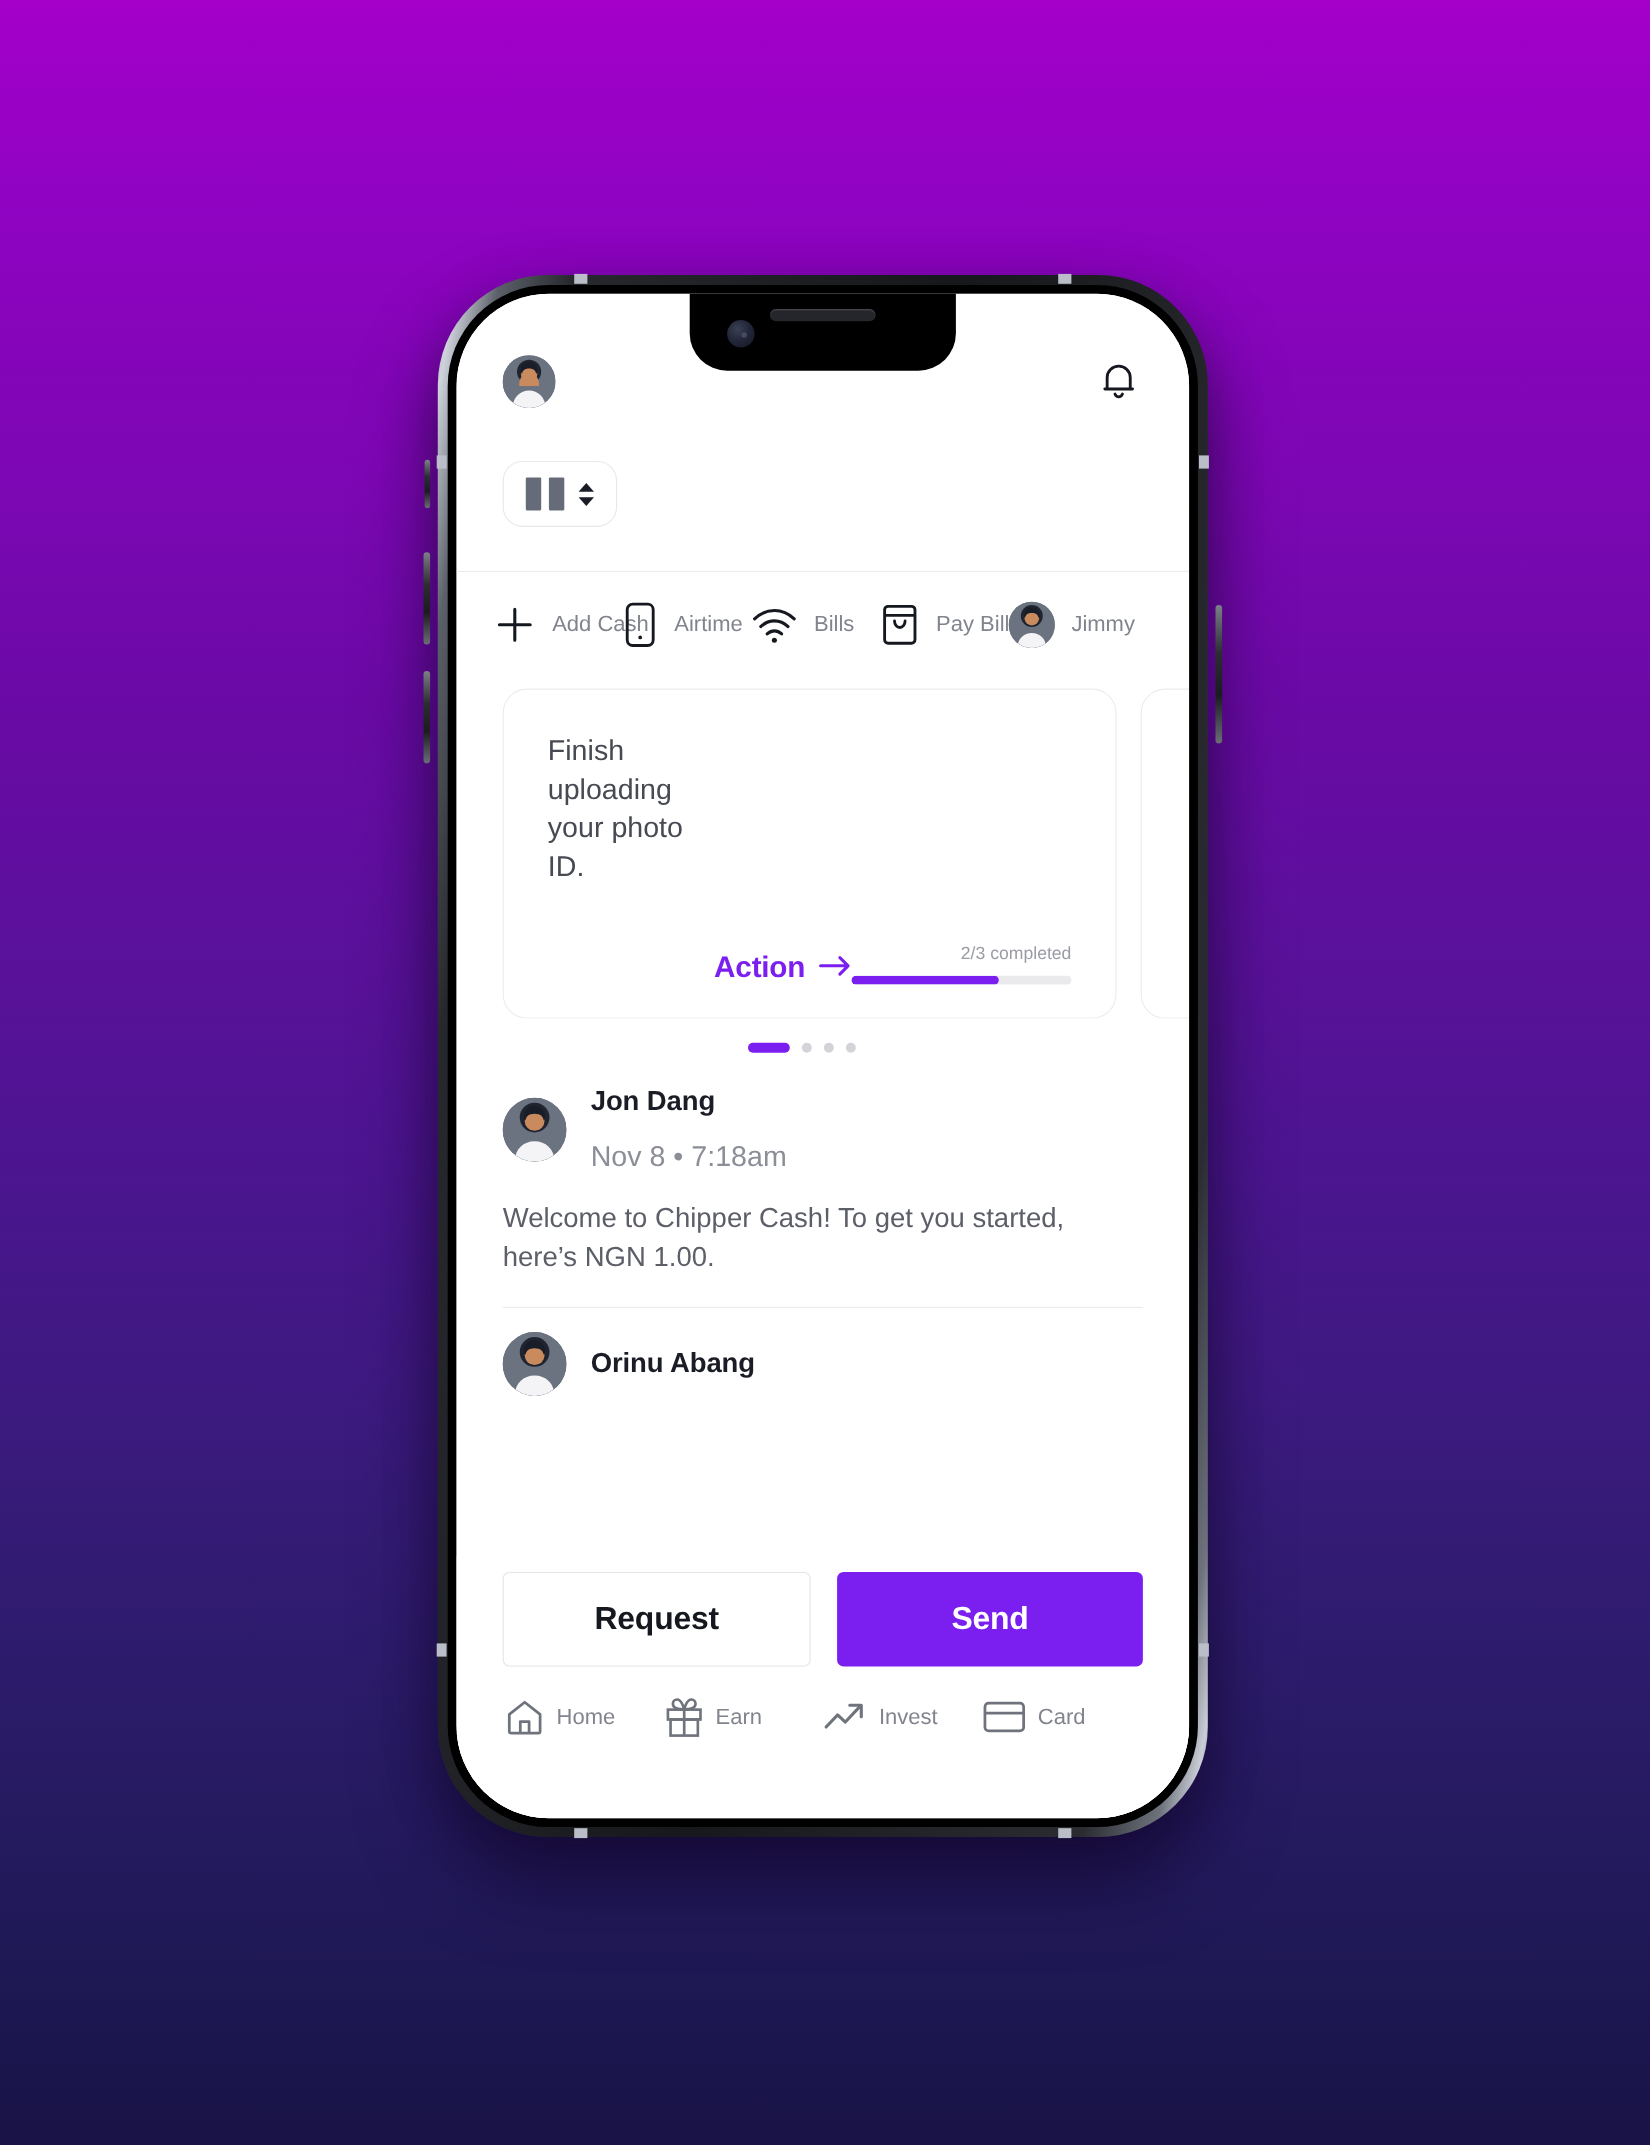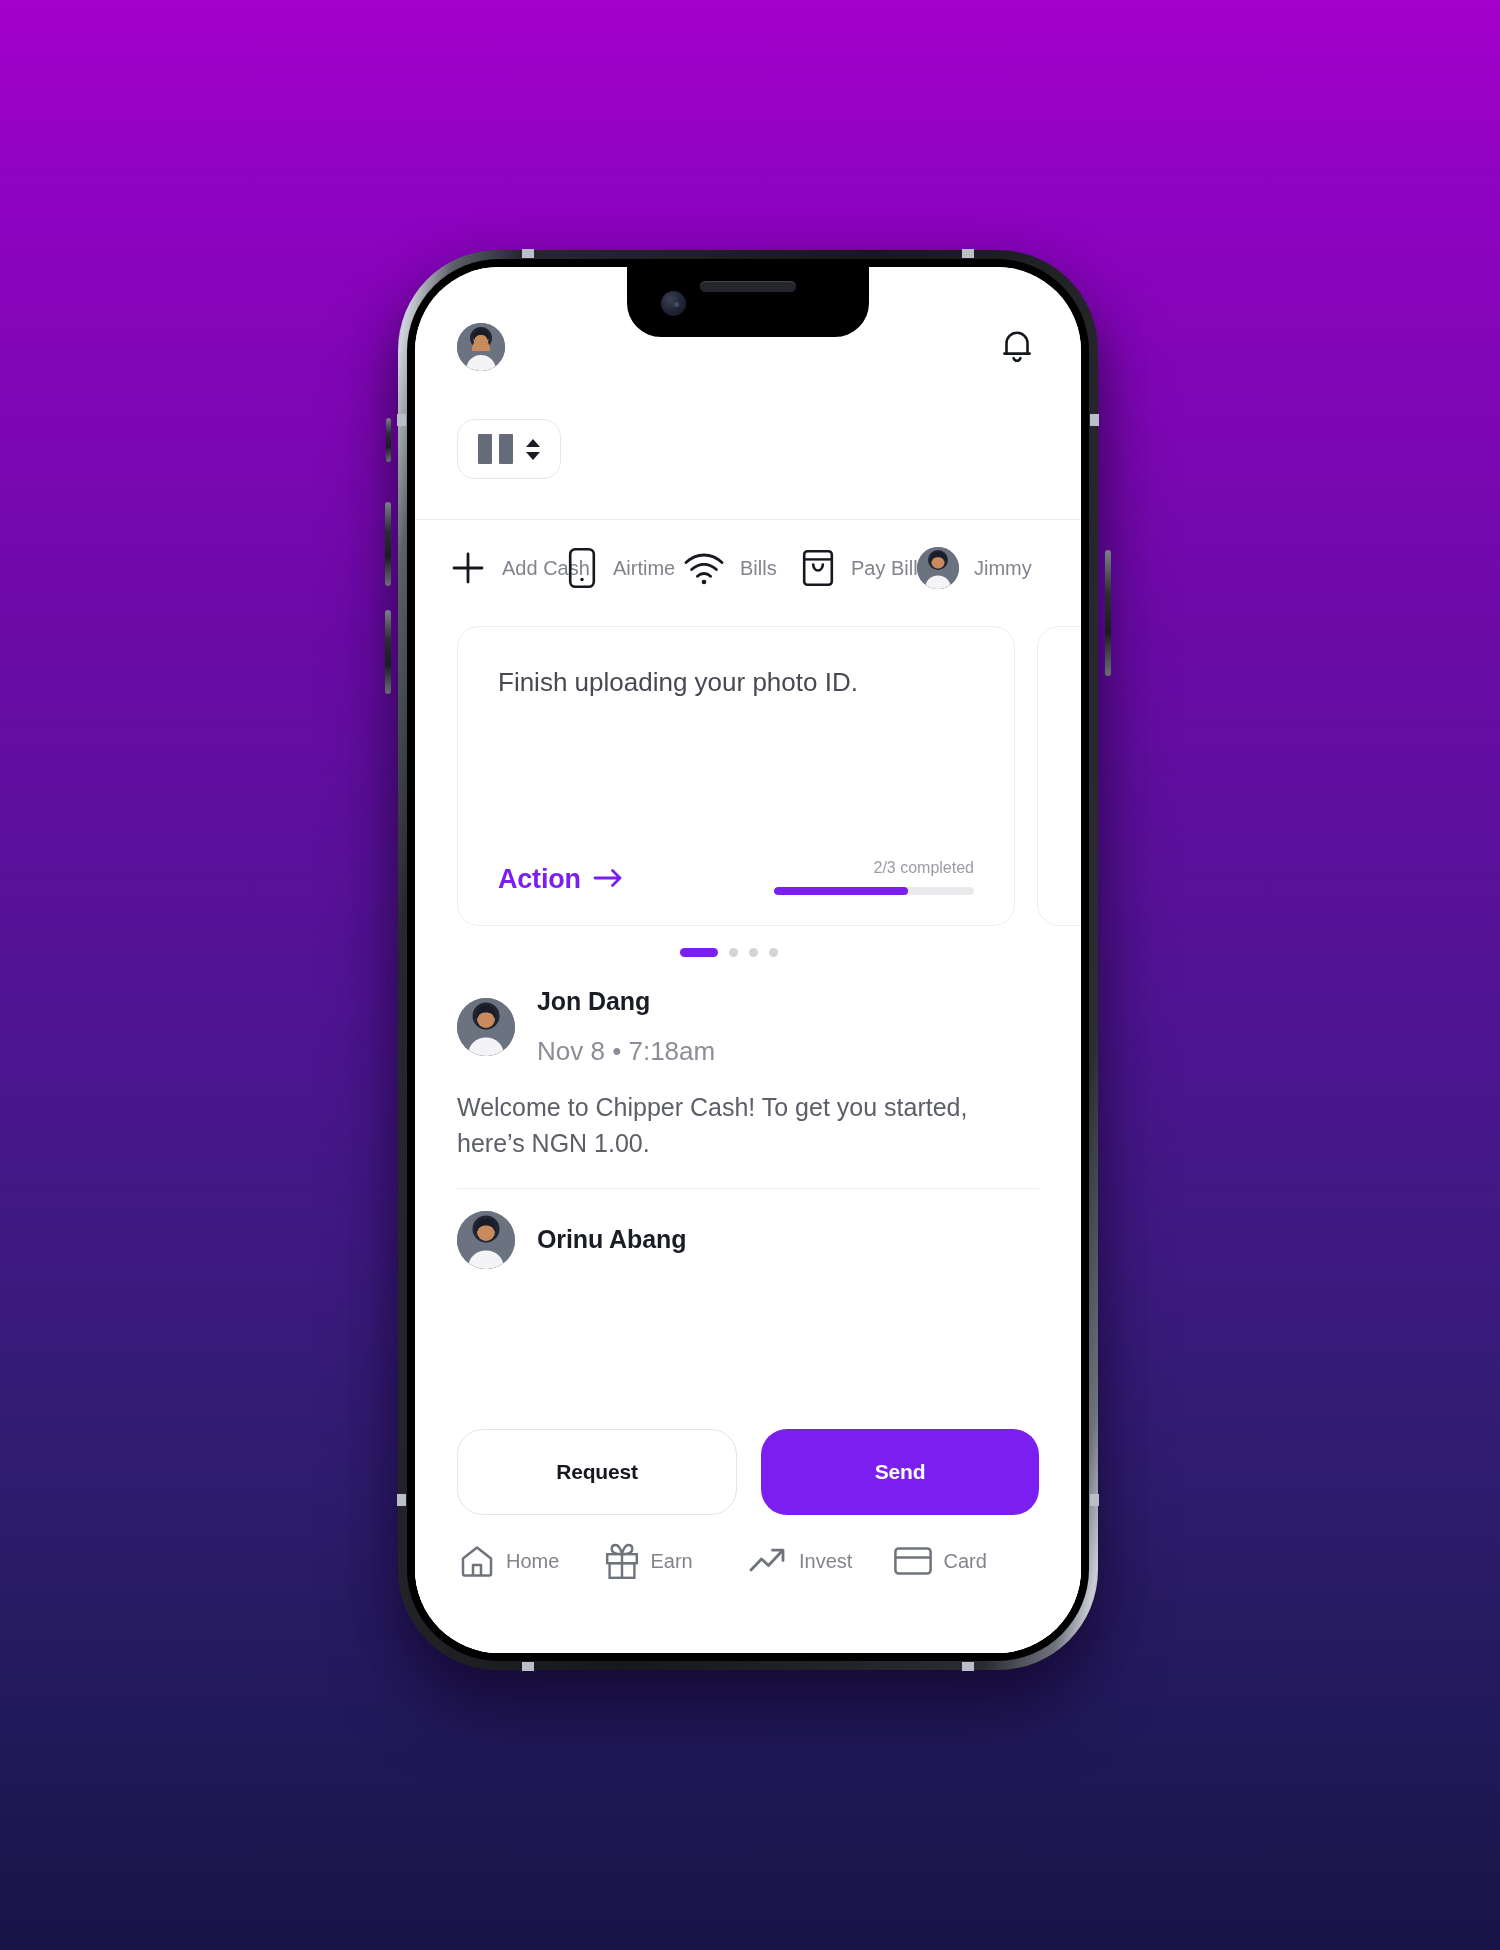--- a/index.html
+++ b/index.html
@@ -266,21 +266,21 @@
     overflow: hidden;
   }
   .card {
     width: 558px;
     flex: none;
     border: 1.5px solid #ececee;
     border-radius: 22px;
     padding: 38px 40px 30px 40px;
     height: 300px;
     display: flex;
-    flex-direction: column;
+    flex-direction: row;
     justify-content: space-between;
     background: #fff;
   }
   .card-title {
     font-size: 26px;
     color: #474a52;
     line-height: 1.35;
   }
   .card-foot {
     display: flex;
@@ -370,22 +370,22 @@
     display: flex;
     gap: 24px;
     z-index: 20;
     background: #fff;
     padding-top: 14px;
     padding-bottom: 16px;
   }
   .btn-req, .btn-send {
     flex: 1;
     height: 86px;
-    border-radius: 26px;
-    font-size: 21px;
+    border-radius: 6px;
+    font-size: 29px;
     font-weight: 700;
     display: flex;
     align-items: center;
     justify-content: center;
     letter-spacing: -.2px;
   }
   .btn-req { border: 1.5px solid #e4e5e8; color: #16181f; background: #fff; }
   .btn-send { background: #7b1ff0; color: #fff; border: none; }
 
   

